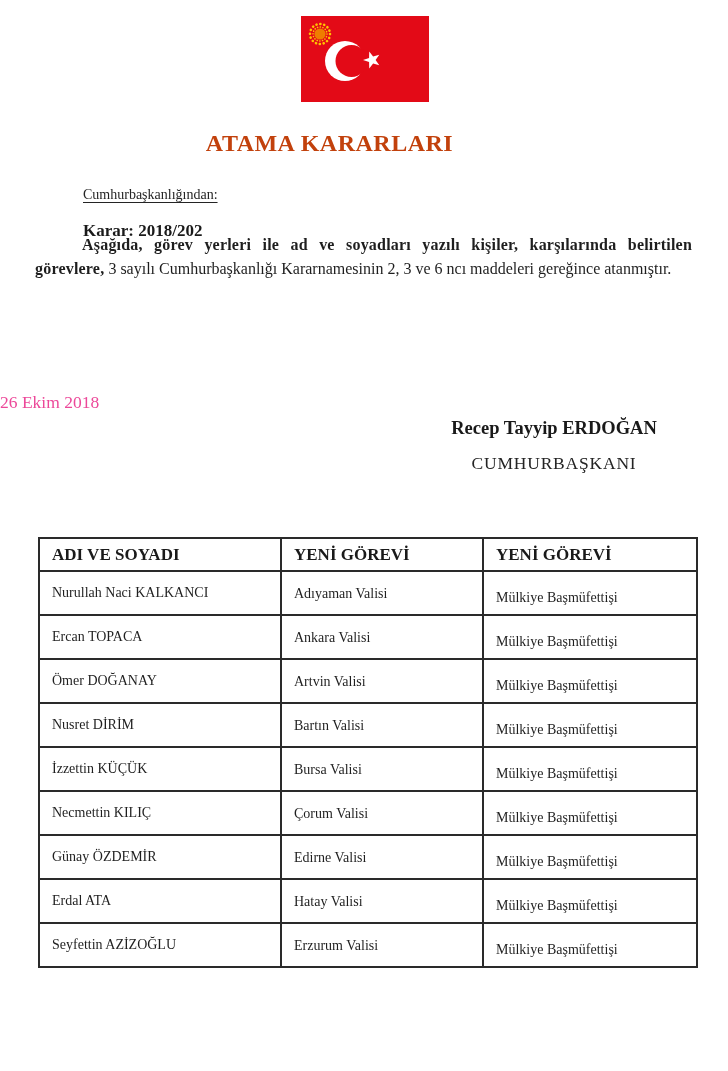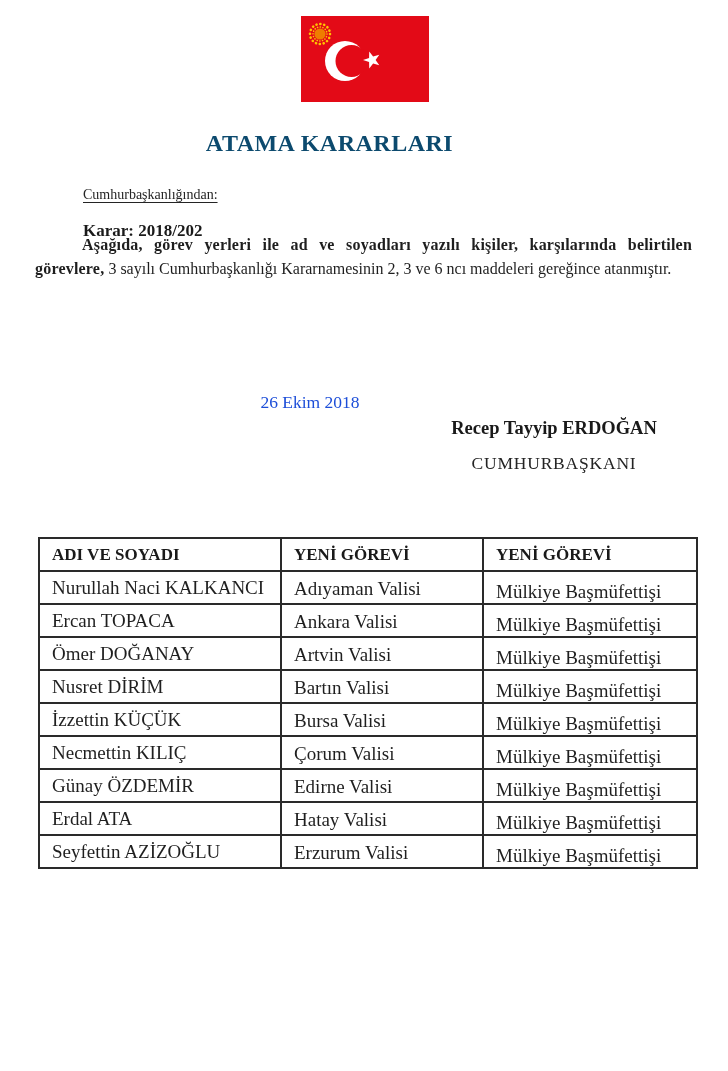--- a/index.html
+++ b/index.html
@@ -26,21 +26,21 @@
   .flag svg { display: block; width: 100%; height: 100%; }
   .doc-title {
     position: absolute;
     left: 0;
     top: 130px;
     width: 648px;
     text-align: center;
     font-size: 24px;
     font-weight: bold;
     letter-spacing: 0.5px;
-    color: #0c4a6e;
+    color: #c2410c;
     padding-left: 11px;
   }
   .issuer {
     position: absolute;
     left: 83px;
     top: 187px;
     font-size: 14px;
     color: #242424;
     text-decoration: underline;
     text-underline-offset: 3px;
@@ -63,23 +63,22 @@
     text-align: justify;
     text-indent: 47px;
     color: #1e1e1e;
   }
   .body-par .bold-lead { font-weight: bold; letter-spacing: 0.2px; }
   .date-line {
     position: absolute;
     left: 0;
     top: 392px;
     width: 620px;
-    text-align: center;
     font-size: 17.5px;
-    color: #1d4ed8;
+    color: #ec4899;
   }
   .signer-block {
     position: absolute;
     left: 378px;
     top: 418px;
     width: 352px;
     text-align: center;
   }
   .signer-name {
     font-size: 18.5px;
@@ -113,22 +112,22 @@
     margin-left: 32px;
   }
   table.appointments th {
     height: 33px;
     font-size: 17px;
     font-weight: bold;
     text-align: left;
     color: #1a1a1a;
   }
   table.appointments td {
-    height: 27px;
-    font-size: 19px;
+    height: 44px;
+    font-size: 14px;
     color: #1f1f1f;
     font-family: Liberation Serif, serif;
   }
   
   table.appointments td:nth-child(3) { padding-top: 9px; }
   table.appointments td:nth-child(2) { padding-top: 2px; }
 </style>
 </head>
 <body>
 

